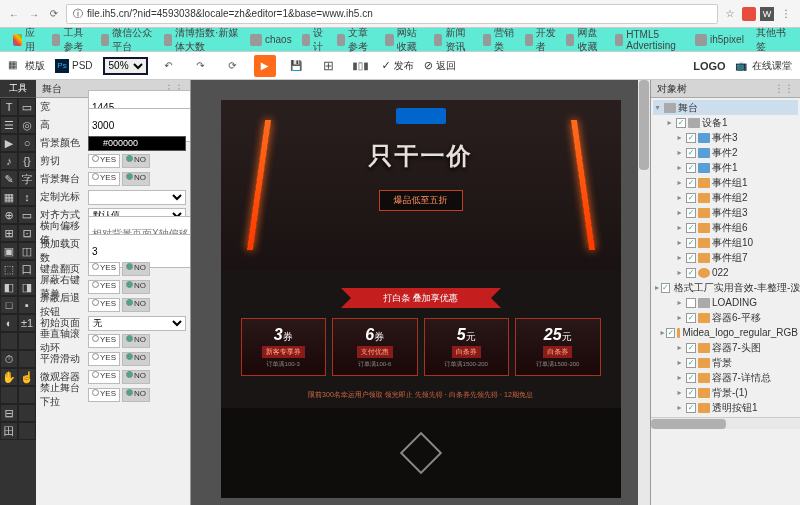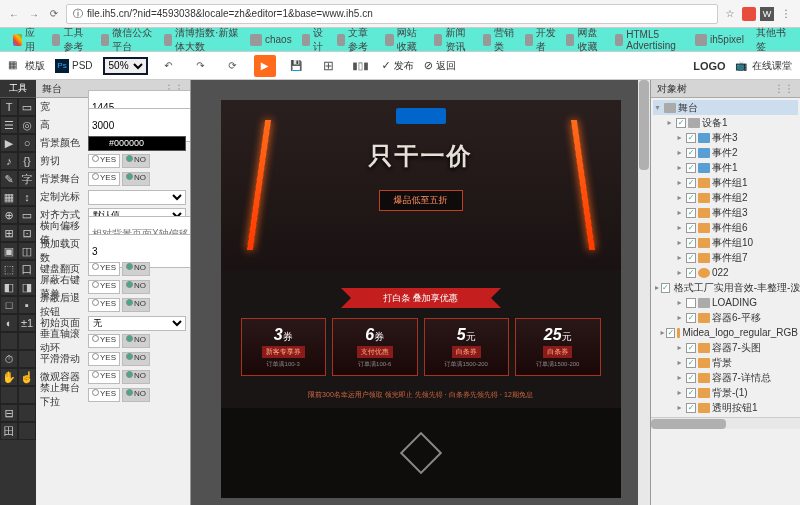--- a/index.html
+++ b/index.html
@@ -19,21 +19,21 @@
 .main{display:flex;height:425px;background:#e0e0e0}
 .tool-hdr{color:#fff;font-size:9px;padding:2px 0;background:#333;width:100%;text-align:center;border-bottom:1px solid #555}
 .tool-grid{width:36px;background:#333;display:grid;grid-template-columns:18px 18px;grid-auto-rows:18px;gap:0}
 .tool-cell{display:flex;align-items:center;justify-content:center;color:#ccc;font-size:11px;cursor:pointer;border:1px solid #222}
 .prop-panel{width:155px;background:#f0f0f0;border-right:1px solid #999;overflow:hidden}
 .panel-hdr{height:18px;background:#d5d5d5;border-bottom:1px solid #aaa;display:flex;align-items:center;padding:0 6px;font-size:10px;color:#333}
 .panel-hdr .grip{margin-left:auto;color:#888}
 .prop-row{display:flex;align-items:center;height:18px;padding:0 4px;font-size:10px;color:#333}
 .prop-label{width:48px;flex-shrink:0}
 .prop-input{flex:1;height:15px;border:1px solid #bbb;font-size:10px;padding:16px 3px;background:#fff}
-.prop-color{flex:1;height:15px;background:#000;color:#fff;font-size:9px;padding:0 20px;display:flex;align-items:center;border:1px solid #555}
+.prop-color{flex:1;height:15px;background:#000;color:#fff;font-size:9px;padding:0 14px;display:flex;align-items:center;border:1px solid #555}
 .yn-group{display:flex;gap:2px}
 .yn{display:flex;align-items:flex-start;gap:1px;padding:0 3px;border:1px solid #bbb;font-size:8px;background:#fff;height:14px}
 .yn.active{background:#d0d0d0}
 .yn .dot{width:7px;height:7px;border-radius:50%;border:1px solid #888;background:#fff}
 .yn.checked .dot{background:#4a8}
 .prop-sel{flex:1;height:15px;border:1px solid #bbb;font-size:9px;background:#fff}
 .canvas-area{flex:1;background:#515151;display:flex;flex-direction:column;align-items:center;overflow:hidden;position:relative}
 .canvas{width:400px;margin-top:20px;background:#1a1515;position:relative}
 .hero{height:170px;background:linear-gradient(180deg,#2a1f1f,#1a1212);position:relative;overflow:hidden}
 .hero::before,.hero::after{content:"";position:absolute;top:20px;width:6px;height:130px;background:linear-gradient(180deg,#ff6b1a,#ff3a00);box-shadow:0 0 8px #ff6b1a}

